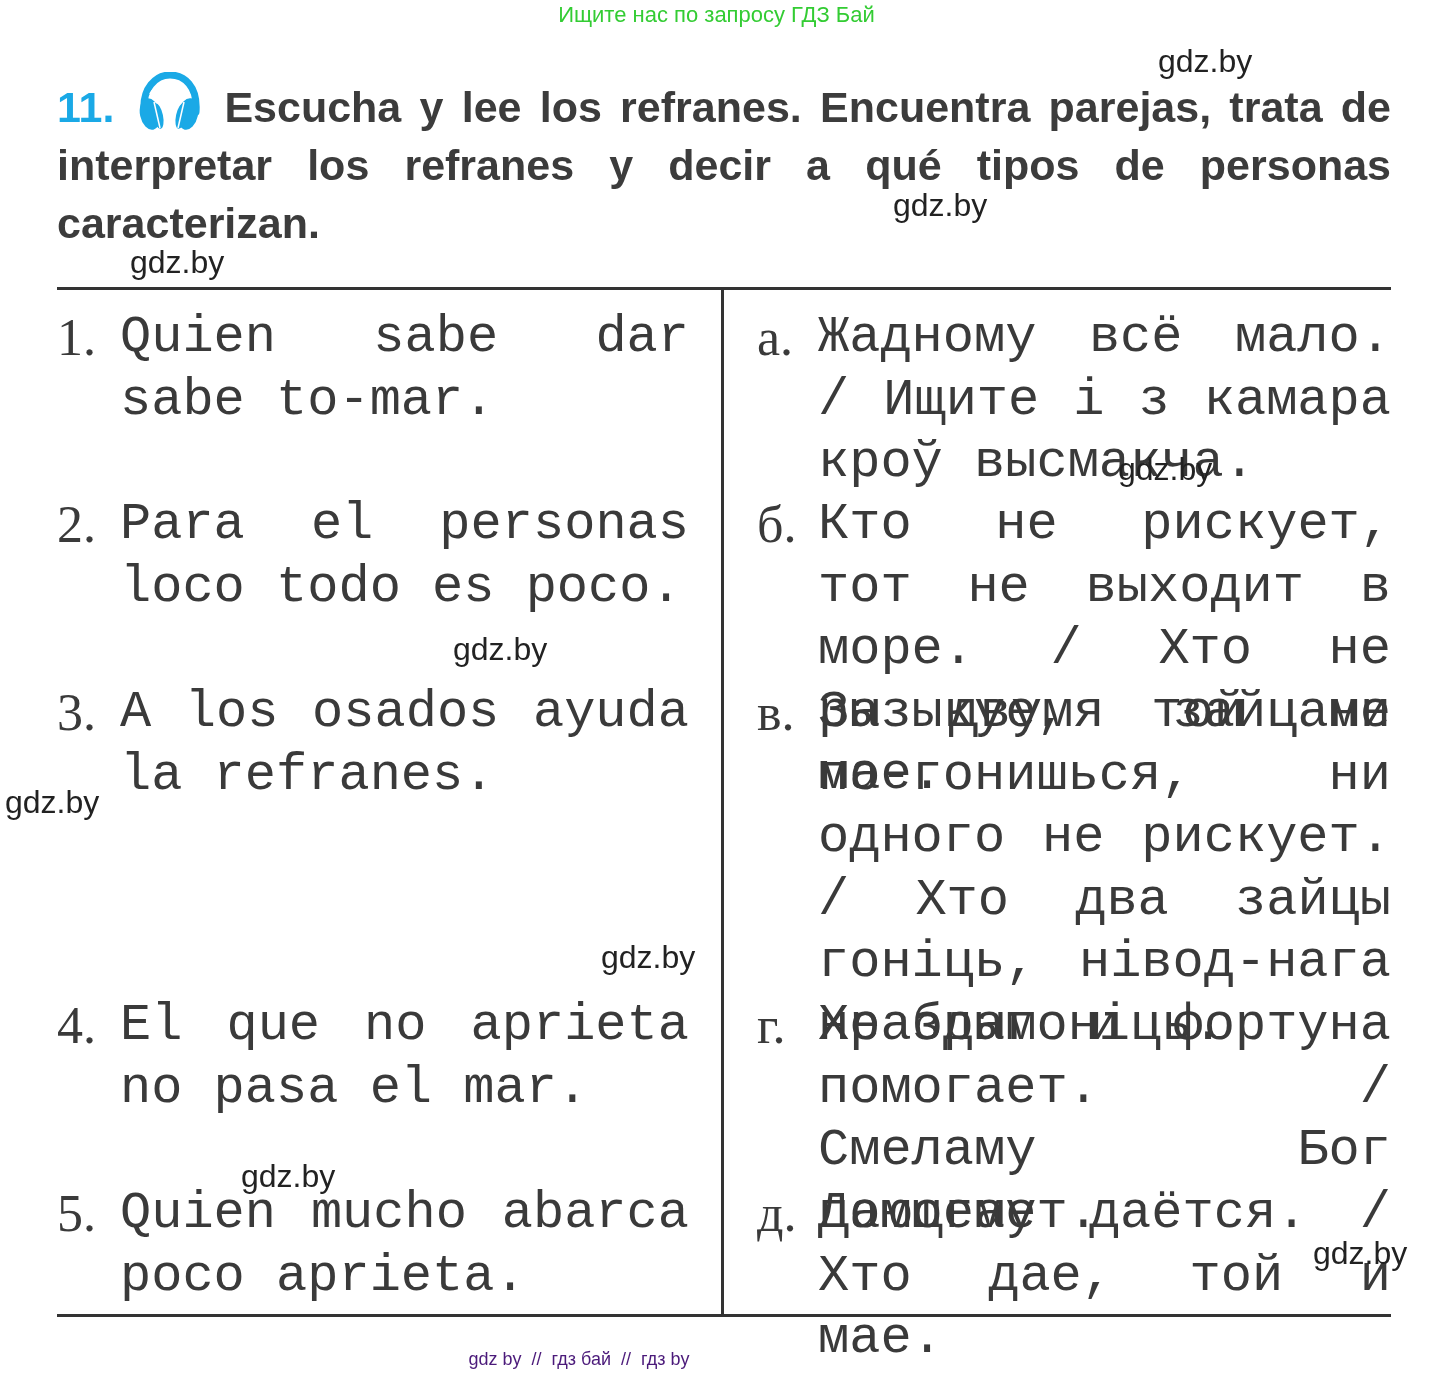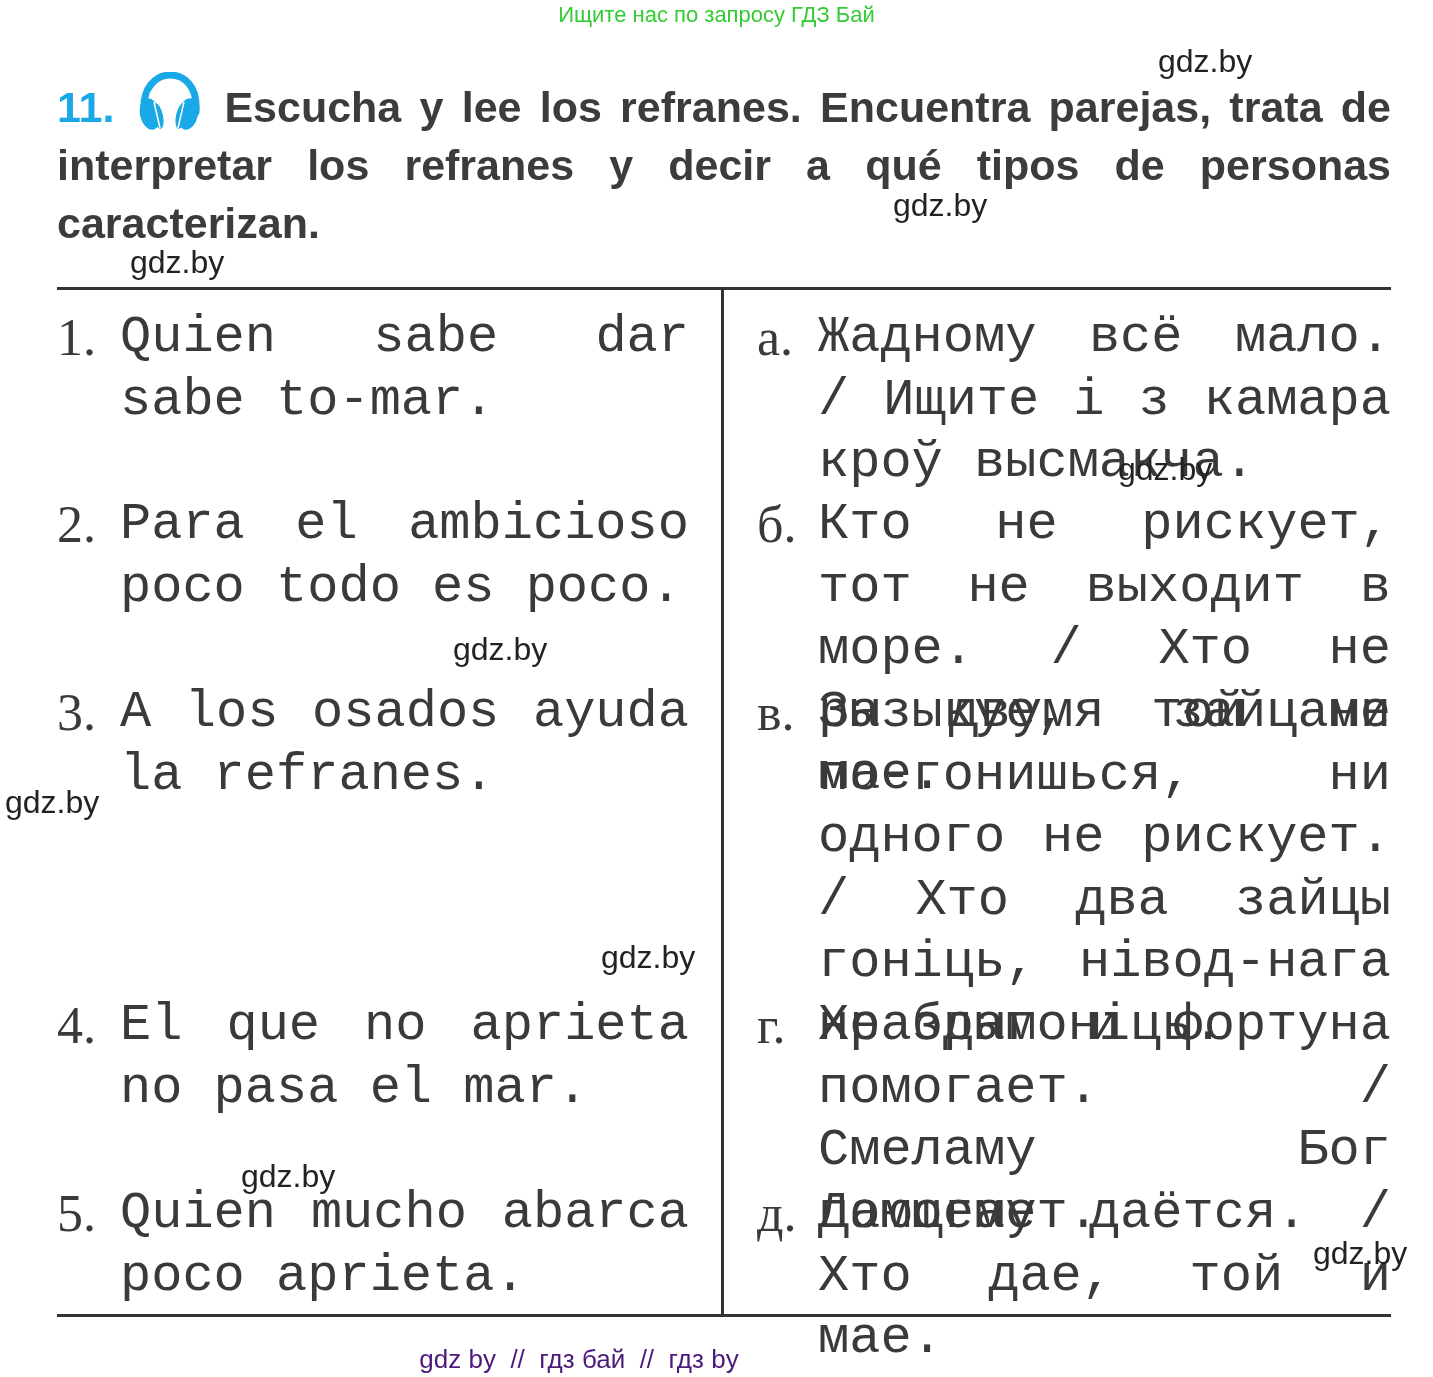--- a/index.html
+++ b/index.html
@@ -108,21 +108,21 @@
       hyphens: manual;
       font-family: Liberation Mono, monospace;
     }
     .bottom-footer {
       position: absolute;
       top: 1344px;
       left: 0;
       width: 1158px;
       text-align: center;
       font-family: "Liberation Sans", sans-serif;
-      font-size: 26px;
+      font-size: 18px;
       line-height: 30px;
       color: #4b1a7a;
       white-space: pre;
     }
   </style>
 </head>
 <body>
 
 <div class="top-banner">Ищите нас по запросу ГДЗ Бай</div>
 
@@ -143,21 +143,21 @@
 <div class="rule-vertical"></div>
 <div class="rule-bottom"></div>
 
 <div class="col col-left">
   <div class="item" style="top:307px">
     <span class="item-marker">1.</span>
     <span class="item-text">Quien sabe dar sabe to-mar.</span>
   </div>
   <div class="item" style="top:494px">
     <span class="item-marker">2.</span>
-    <span class="item-text">Para el ambicioso poco todo es poco.</span>
+    <span class="item-text">Para el personas loco todo es poco.</span>
   </div>
   <div class="item" style="top:682px">
     <span class="item-marker">3.</span>
     <span class="item-text">A los osados ayuda la refranes.</span>
   </div>
   <div class="item" style="top:995px">
     <span class="item-marker">4.</span>
     <span class="item-text">El que no aprieta no pasa el mar.</span>
   </div>
   <div class="item" style="top:1183px">

